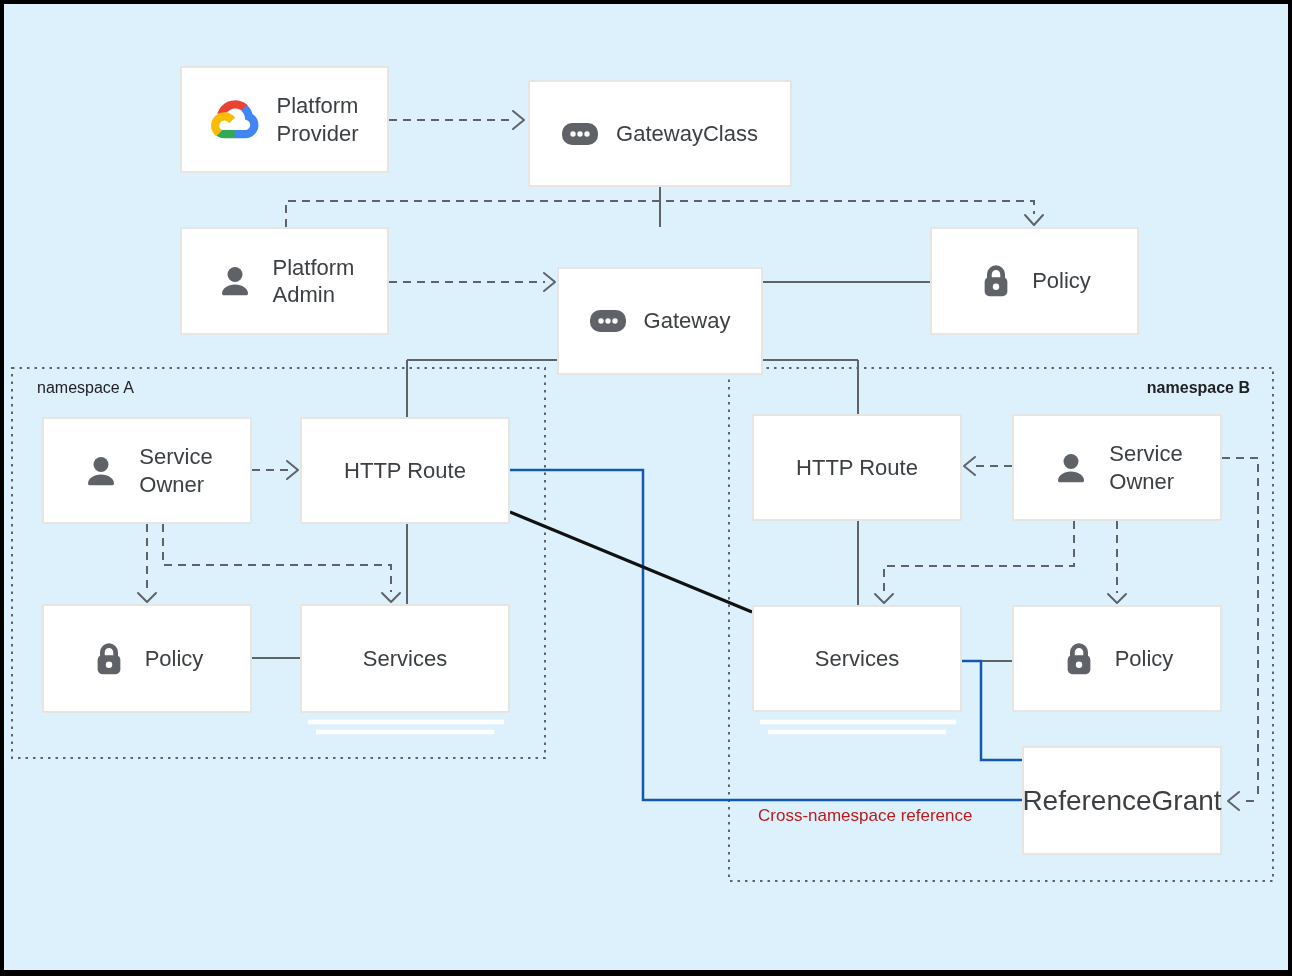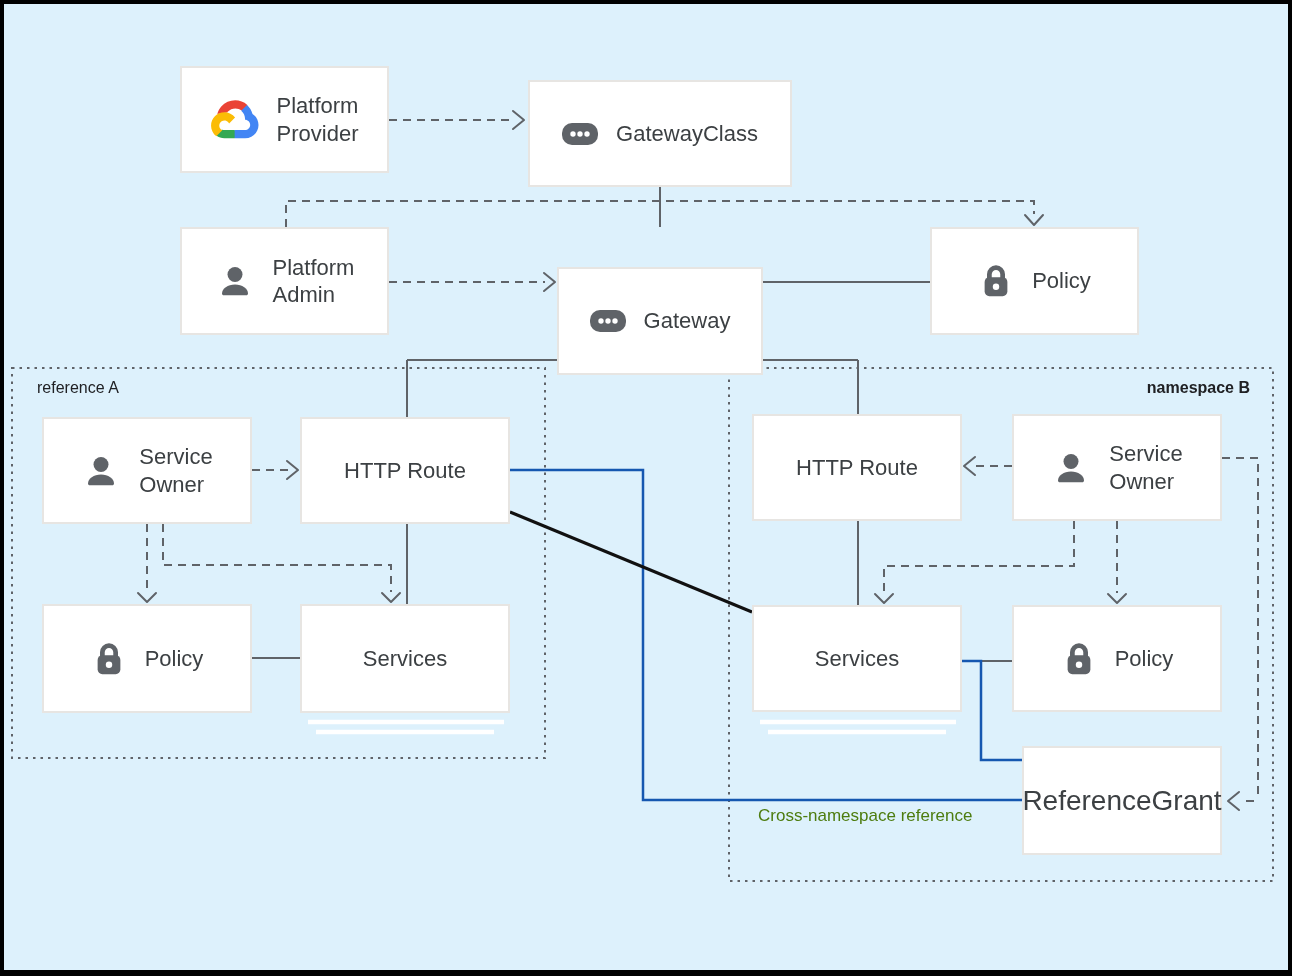--- a/index.html
+++ b/index.html
@@ -19,21 +19,21 @@
     background:#fff;border:2px solid #e7e5e2;
     display:flex;align-items:center;justify-content:center;gap:18px;
     color:#3c4043;font-size:22px;line-height:1.25;
   }
   .node .lbl{white-space:pre-line;}
   .node .ico{flex:0 0 auto;display:flex;align-items:center;}
   .ns-label{
     position:absolute;z-index:10;color:#202124;font-size:16px;
   }
   .caption{
-    position:absolute;z-index:10;color:#4d7c0f;font-size:17px;
+    position:absolute;z-index:10;color:#b91c1c;font-size:17px;
   }
 </style>
 </head>
 <body>
 
 <div class="canvas">
 
   <svg class="wires" width="1292" height="976" viewBox="0 0 1292 976">
 
     <rect x="12" y="368" width="533" height="390" fill="none" stroke="#5f6368" stroke-width="2" stroke-dasharray="2.5 5"></rect>
@@ -83,21 +83,21 @@
     <path d="M510 512 L752 612" stroke="#111111" stroke-width="3" fill="none"></path>
 
     <g stroke="#ffffff" stroke-width="4.5">
       <path d="M308 722 H504"></path>
       <path d="M316 732 H494"></path>
       <path d="M760 722 H956"></path>
       <path d="M768 732 H946"></path>
     </g>
   </svg>
 
-  <div class="ns-label" style="left:37px;top:379px;">reference A</div>
+  <div class="ns-label" style="left:37px;top:379px;">namespace A</div>
   <div class="ns-label" style="left:1050px;top:379px;width:200px;text-align:right;font-weight:bold;">namespace B</div>
 
   <div class="node" style="left:180px;top:66px;width:209px;height:107px;">
     <span class="ico">
       <svg width="48" height="39" viewBox="0 0 87.5 70">
         <path fill="#EA4335" d="M58.2 19.1l7.5-7.5.5-3.2C52.6-4 30.9-2.6 18.7 11.3 15.3 15.2 12.8 20 11.5 25l2.7-.4 15-2.5 1.2-1.2c6.7-7.3 18-8.3 25.7-2.1l2.1.3z"></path>
         <path fill="#4285F4" d="M75.7 24.8c-1.7-6.3-5.2-12-10.1-16.4L55.1 18.9c4.4 3.6 7 9.1 6.9 14.8v1.9c5.2 0 9.4 4.2 9.4 9.4s-4.2 9.3-9.4 9.3H43.2l-1.8 2v11.2l1.8 1.8h18.8c13.5.1 24.5-10.7 24.6-24.2 0-8.2-4-15.9-10.9-20.3z"></path>
         <path fill="#34A853" d="M24.4 69.3h18.7V54.3H24.4c-1.3 0-2.6-.3-3.8-.8l-2.7.8-7.5 7.5-.7 2.5c4.2 3.2 9.4 5 14.7 5z"></path>
         <path fill="#FBBC05" d="M24.4 21.9C10.9 22 0 33 .1 46.5c0 7.5 3.6 14.6 9.6 19.2l10.9-10.9c-4.7-2.1-6.8-7.7-4.7-12.4 2.1-4.7 7.7-6.8 12.4-4.7 2.1.9 3.8 2.6 4.7 4.7l10.9-10.9c-4.6-6-11.8-9.6-19.5-9.6z"></path>
       </svg>

